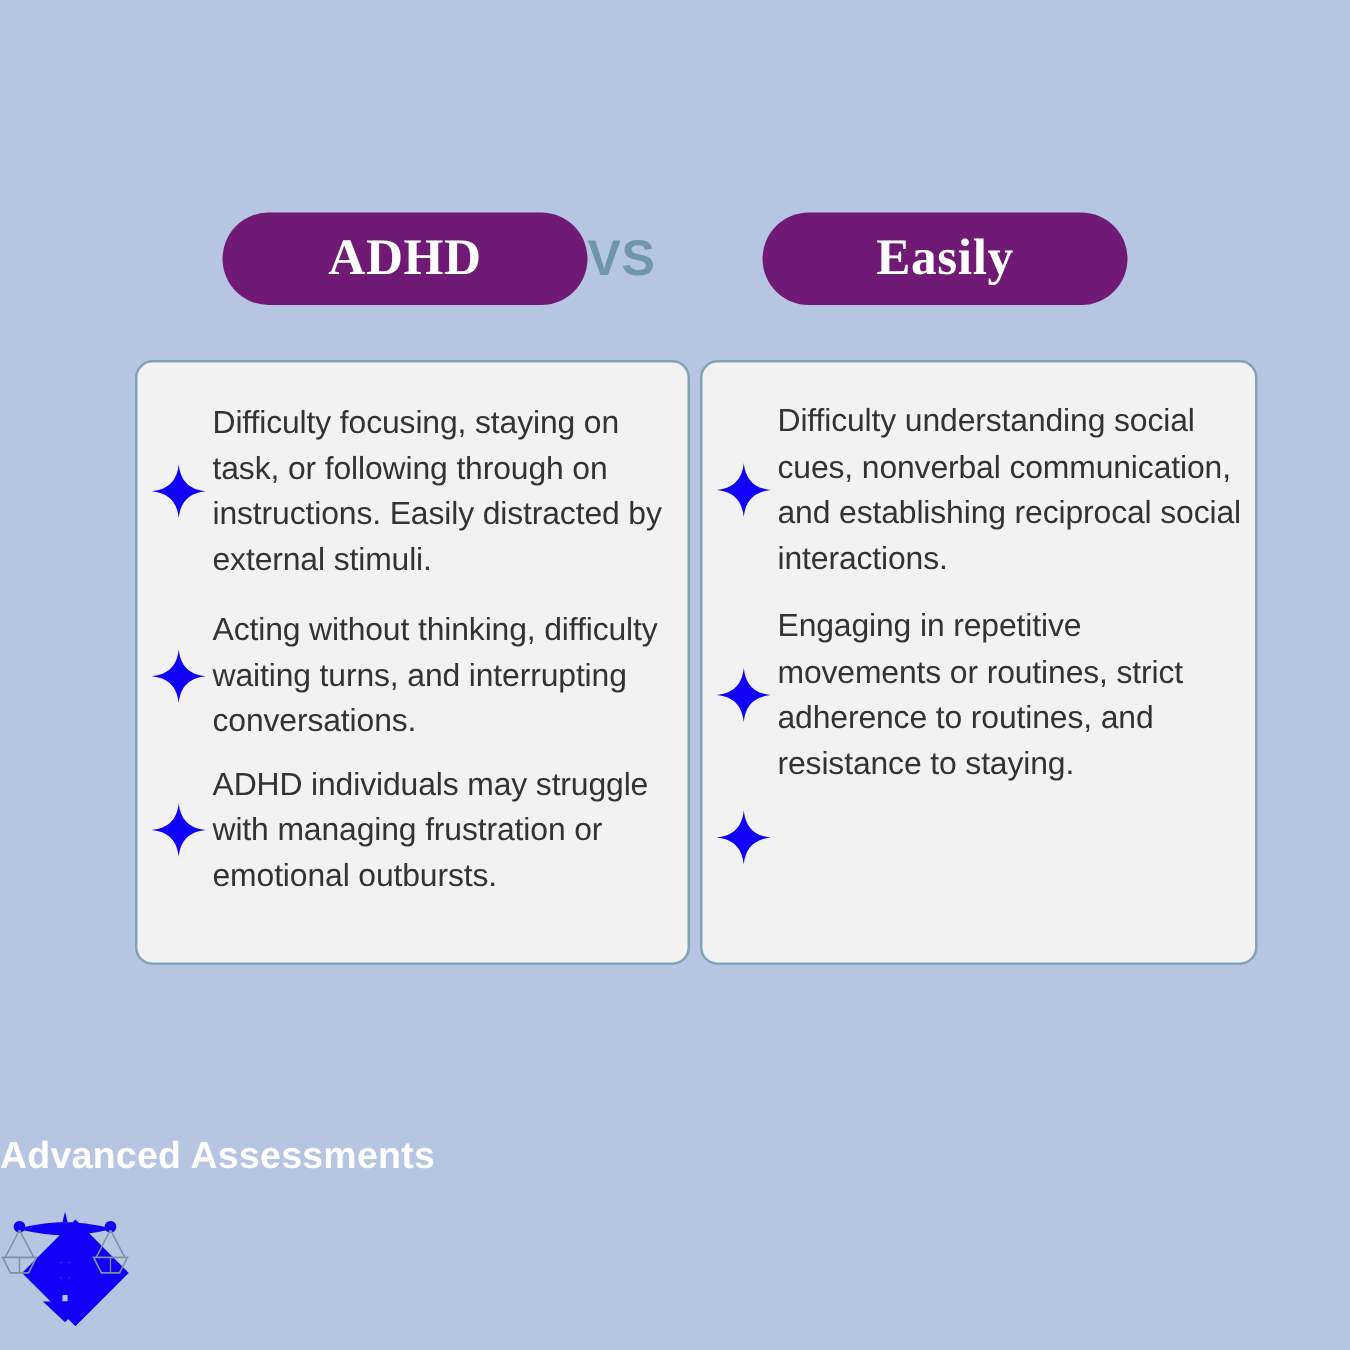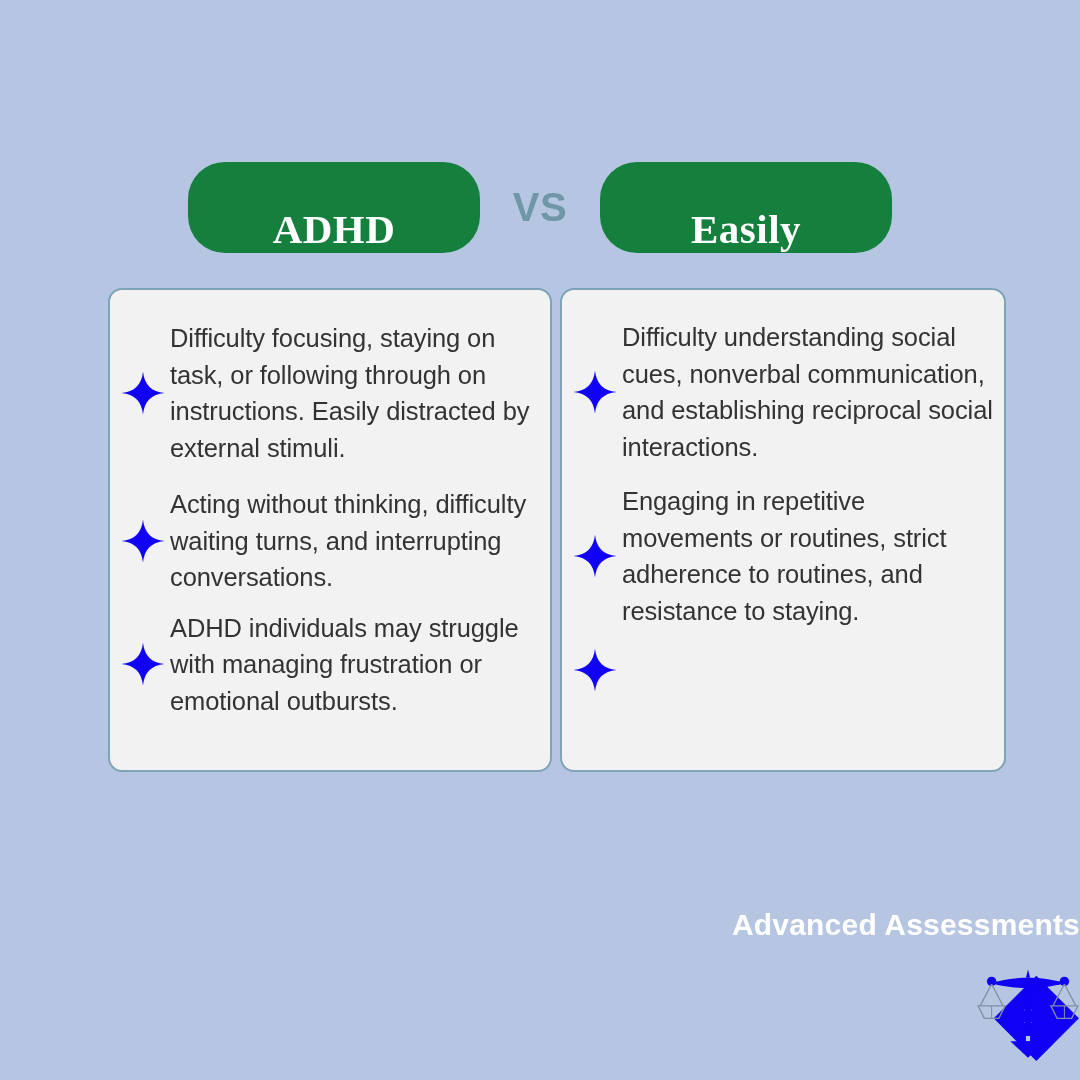--- a/index.html
+++ b/index.html
@@ -28,42 +28,41 @@
     top: 170px;
     width: 1080px;
     height: 74px;
     display: flex;
     align-items: center;
     justify-content: center;
   }
 
   .pill {
     width: 292px;
-    height: 91px;
+    height: 74px;
     border-radius: 37px;
-    background: #15803d;
-    display: flex;
-    align-items: flex-end;
+    background: #701a75;
+    display: flex;
+    align-items: center;
     justify-content: center;
     box-sizing: border-box;
   }
 
   .pill-label {
     font-family: "Liberation Serif", serif;
     font-weight: bold;
     font-size: 41px;
     color: #ffffff;
     letter-spacing: 0.5px;
     line-height: 1;
     padding-bottom: 3px;
   }
 
   .vs-label {
-    width: 120px;
-    text-align: center;
+    width: 140px;
     font-family: "Liberation Sans", sans-serif;
     font-weight: bold;
     font-size: 40px;
     color: #6f97a8;
     letter-spacing: 0.5px;
   }
 
   
   .cards-row {
     position: absolute;
@@ -125,21 +124,21 @@
   .card-right .bullet-item.b2 { margin-bottom: 18px; }
 
   
   .footer {
     position: absolute;
     left: 0;
     top: 908px;
     width: 1080px;
     display: flex;
     flex-direction: column;
-    align-items: flex-end;
+    align-items: flex-start;
   }
 
   .brand-name {
     font-family: "Liberation Sans", sans-serif;
     font-weight: bold;
     font-size: 30px;
     color: #ffffff;
     letter-spacing: 0.2px;
   }
 

